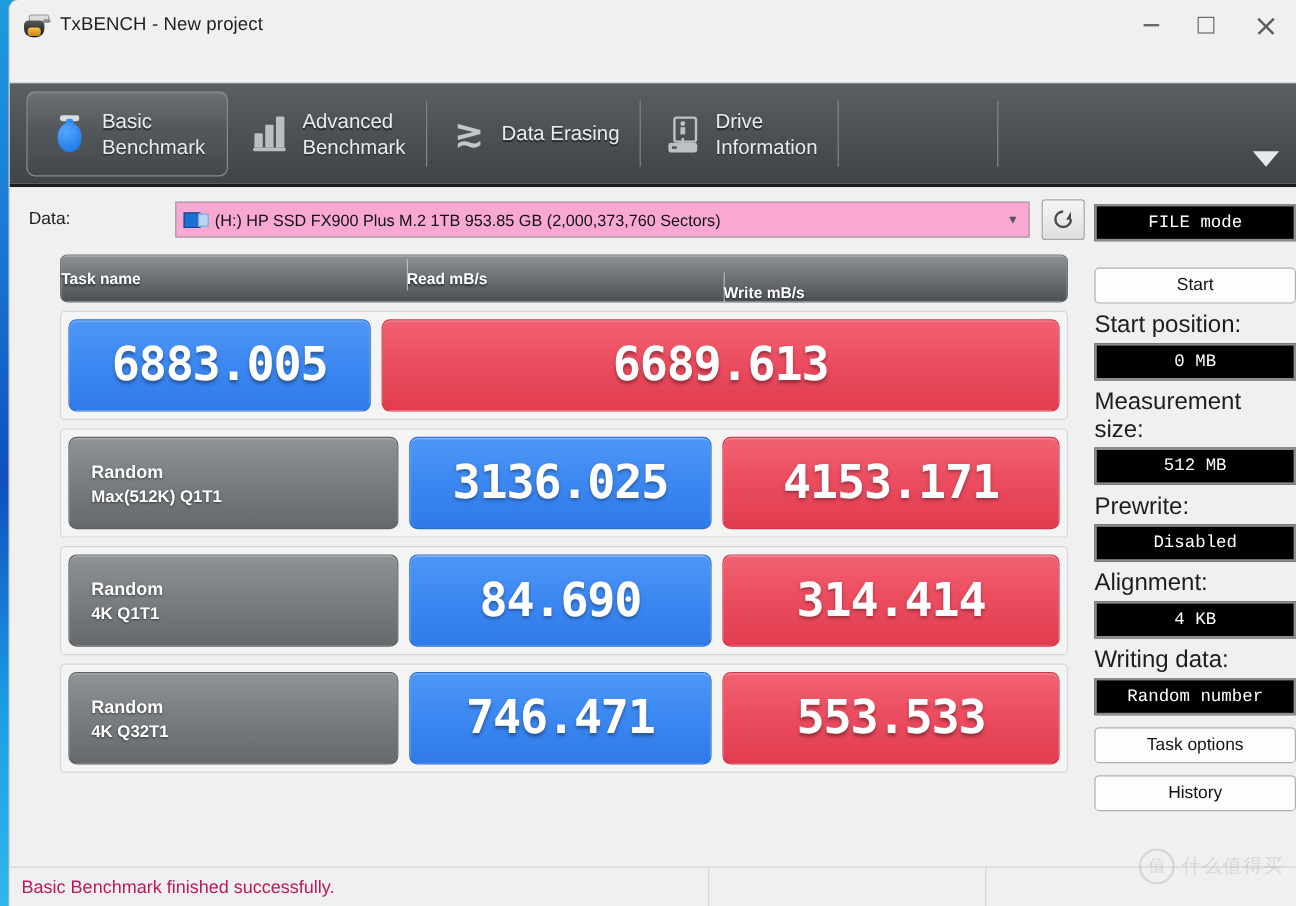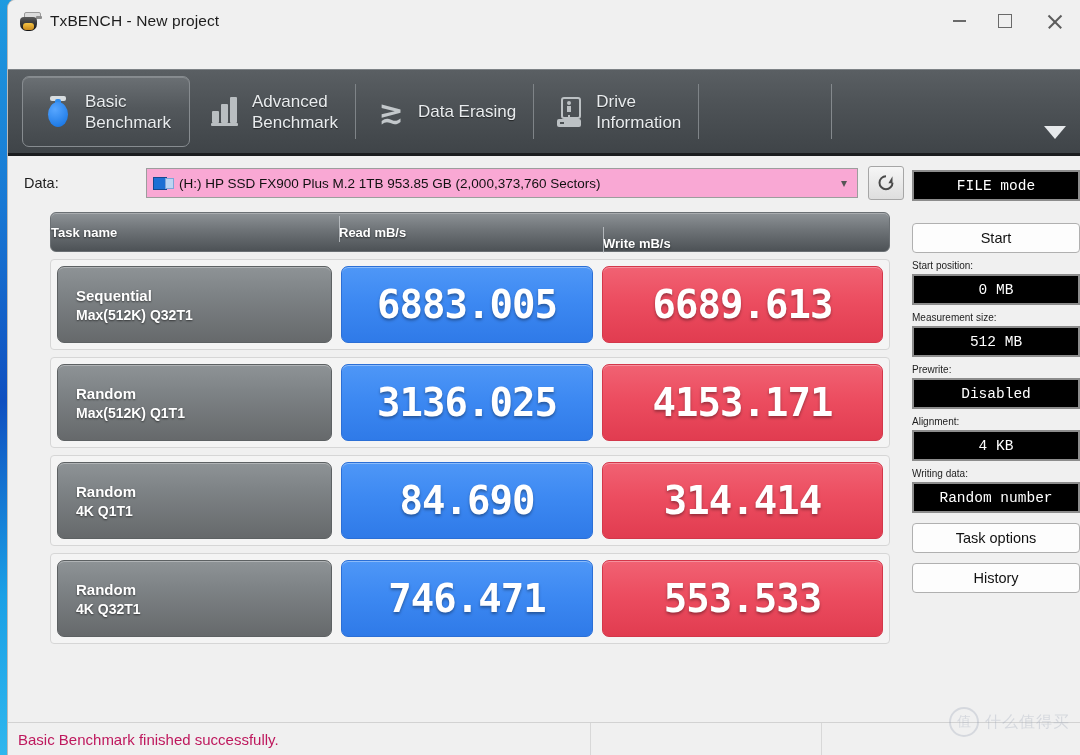--- a/index.html
+++ b/index.html
@@ -216,21 +216,21 @@
   .sb-field{
     height:31px;background:#000;border:2px solid #8c8c8c;
     display:flex;align-items:center;justify-content:center;
     color:#fff;font-size:14.5px;box-sizing:border-box;font-family:Liberation Mono, monospace;
   }
   .sb-btn{
     height:30px;border:1px solid #b0b0b0;border-radius:4px;background:#fdfdfd;
     display:flex;align-items:center;justify-content:center;
     font-size:14.5px;color:#111;box-sizing:border-box;
   }
-  .sb-cap{font-size:10px;color:#1d1d1d;margin:7px 0 3px;}
+  .sb-cap{font-size:20px;color:#1d1d1d;margin:7px 0 3px;}
   .sp-22{height:22px;}
   .sp-10{height:10px;}
   
   #statusbar{
     position:absolute;left:0;bottom:0;width:100%;height:32px;
     background:#f0f0f0;border-top:1px solid #d2d2d2;display:flex;align-items:center;
   }
   #status-seg1{flex:0 0 582px;padding-left:10px;font-size:15px;color:#be185d;box-sizing:border-box;}
   #status-seg2{flex:0 0 230px;border-left:1px solid #d8d8d8;height:100%;}
   #status-seg3{flex:1 1 auto;border-left:1px solid #d8d8d8;height:100%;}
@@ -352,24 +352,20 @@
       </div>
 
       <div id="table">
         <div id="thead">
           <div class="th c1">Task name</div>
           <div class="th c2">Read mB/s</div>
           <div class="th c3">Write mB/s</div>
         </div>
 
         <div class="trow">
-          <div class="cell-task">
-            <div class="l1">Sequential</div>
-            <div class="l2">Max(512K) Q32T1</div>
-          </div>
           <div class="cell-val cell-read">
             <span>6883.005</span>
           </div>
           <div class="cell-val cell-write">
             <span>6689.613</span>
           </div>
         </div>
 
         <div class="trow">
           <div class="cell-task">

